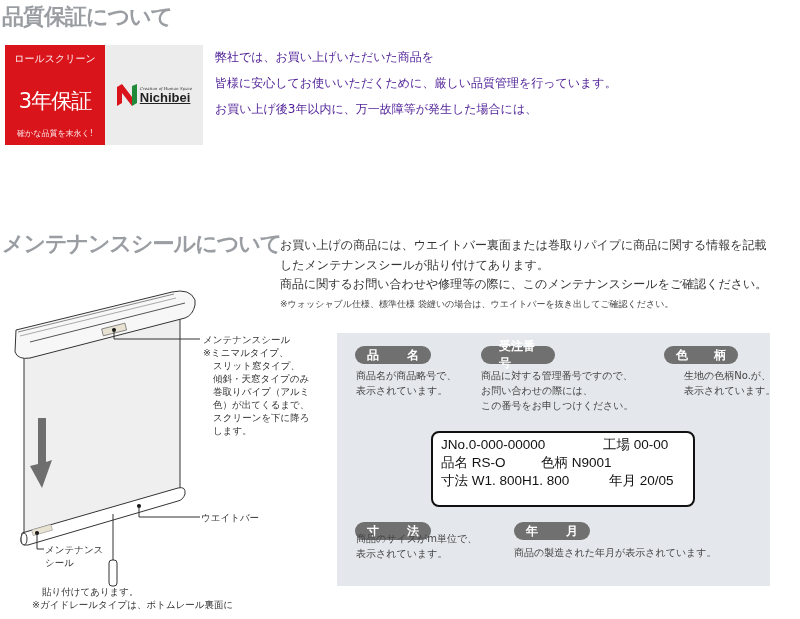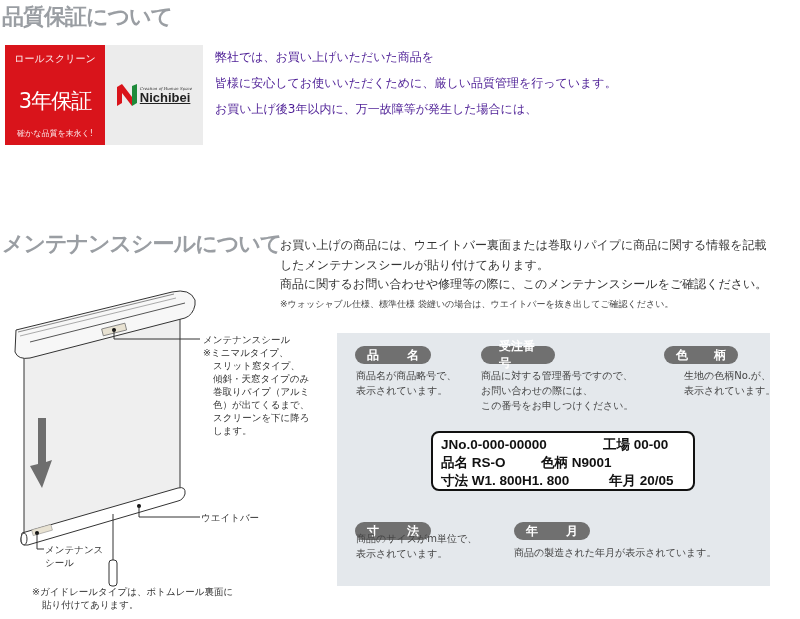--- a/index.html
+++ b/index.html
@@ -52,23 +52,23 @@
     }
     .pill {
       position: absolute; height: 18px; background: #707070; color: #fff; border-radius: 9px;
       font-size: 12px; font-weight: bold; display: flex; align-items: center; justify-content: space-between;
       padding: 0 12px;
     }
     .pill.wide { justify-content: center; padding-left: 18px; }
     .desc { position: absolute; font-size: 10px; line-height: 15px; color: #444; white-space: nowrap; }
 
     .sticker {
-      position: absolute; left: 431px; top: 431px; width: 264px; height: 60px;
+      position: absolute; left: 431px; top: 431px; width: 264px; height: 76px;
       background: #fff; border: 2px solid #111; border-radius: 8px;
-      padding: 3px 8px; font-family: "Liberation Sans", sans-serif; font-weight: bold; font-size: 13.5px; color: #111;
+      padding: 3px 8px; font-family: "Liberation Sans", sans-serif; font-weight: normal; font-size: 13.5px; color: #111;
       line-height: 18px;
     }
     .sticker .row { display: flex; white-space: nowrap; }
     .lines { position: absolute; left: 0; top: 0; width: 800px; height: 619px; pointer-events: none; }
   </style>
 </head>
 <body>
 
 <div id="title1" class="section-title">品質保証について</div>
 
@@ -150,22 +150,22 @@
   <div style="padding-left:10px">色）が出てくるまで、</div>
   <div style="padding-left:10px">スクリーンを下に降ろ</div>
   <div style="padding-left:10px">します。</div>
 </div>
 <div class="callout" style="left:201px; top:511px;">ウエイトバー</div>
 <div class="callout" style="left:45px; top:543px;">
   <div>メンテナンス</div>
   <div>シール</div>
 </div>
 <div class="callout" style="left:32px; top:585px;">
+  <div style="padding-left:10px">貼り付けてあります。</div>
   <div>※ガイドレールタイプは、ボトムレール裏面に</div>
-  <div style="padding-left:10px">貼り付けてあります。</div>
 </div>
 
 <div class="panel"></div>
 
 <div class="pill" style="left:355px; top:346px; width:76px;">
   <span>品</span>
   <span>名</span>
 </div>
 <div class="desc" style="left:356px; top:368px;">
   <div>商品名が商品略号で、</div>

